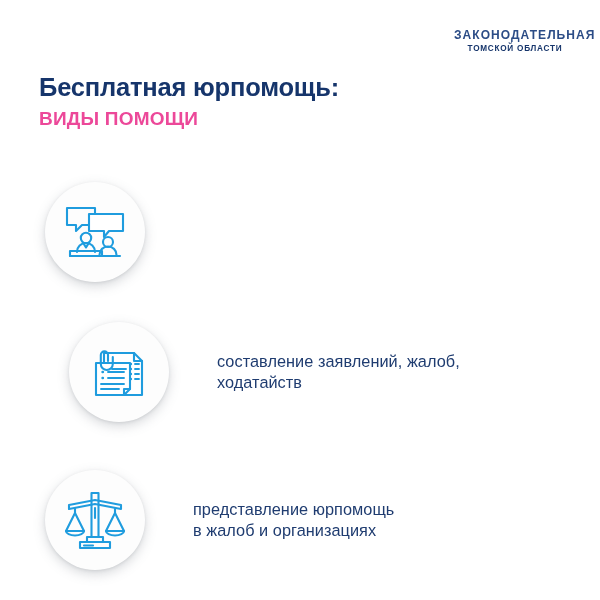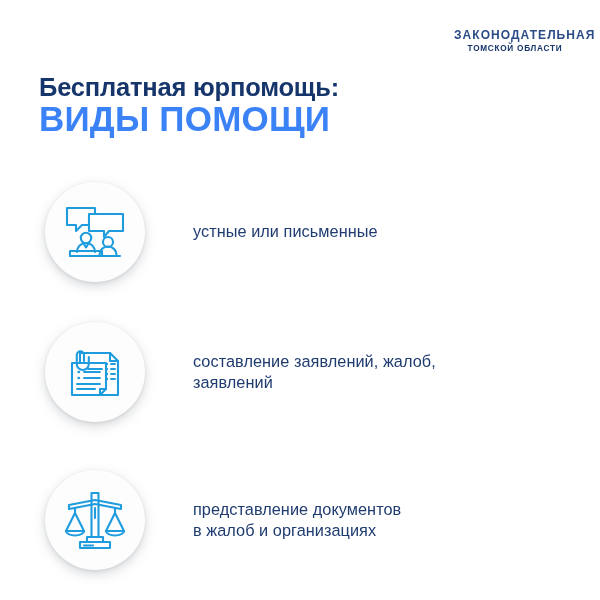--- a/index.html
+++ b/index.html
@@ -51,23 +51,23 @@
   }
   .title-line1 {
     font-size: 25.5px;
     font-weight: bold;
     color: #16356B;
     letter-spacing: -0.2px;
     line-height: 31px;
     white-space: nowrap;
   }
   .title-line2 {
-    font-size: 35px;
-    font-weight: bold;
-    color: #3b82f6;
+    font-size: 19px;
+    font-weight: bold;
+    color: #ec4899;
     letter-spacing: 0.2px;
     line-height: 31px;
     white-space: nowrap;
   }
 
   
   .logo {
     position: absolute;
     right: 24px;
     top: 30px;
@@ -106,21 +106,21 @@
     top: 170px;
     width: 600px;
   }
   .item {
     position: relative;
     display: flex;
     align-items: center;
     height: 120px;
   }
   .item-1 { margin-top: 2px; }
-  .item-2 { margin-top: 20px; }
+  .item-2 { margin-top: 20px; margin-left: 24px; }
   .item-3 { margin-top: 28px; }
 
   .icon-circle {
     flex: 0 0 100px;
     width: 100px;
     height: 100px;
     margin-left: 45px;
     border-radius: 50%;
     background: #FDFDFD;
     box-shadow: 0 4px 12px rgba(120,125,135,0.30),
@@ -178,21 +178,20 @@
           <path d="M20.5 43.5 L23 47.5 L25.5 43.5"></path>
 
           <circle cx="45" cy="42" r="5"></circle>
           <path d="M36.5 55 c0-5 3.8-8.5 8.5-8.5 s8.5 3.5 8.5 8.5"></path>
 
           <path d="M7 51 h32 v5 h-32 z"></path>
           <path d="M7 56 h50"></path>
         </svg>
       </div>
       <div class="item-text">
-        <span class="ln">устные или письменные</span>
       </div>
     </div>
 
     <div class="item item-2">
       <div class="icon-circle">
         <svg width="62" height="62" viewBox="0 0 62 62" fill="none" stroke="#1F9CDE" stroke-width="2.1" stroke-linecap="round" stroke-linejoin="round">
 
           <path d="M16 12 h30 l8 8 v34 h-38 z" fill="#ffffff"></path>
           <path d="M46 12 v8 h8"></path>
 
@@ -224,21 +223,21 @@
             <path d="M13 48 h18"></path>
           </g>
           <g stroke-width="2.4">
             <path d="M14.5 31 h0.4"></path>
             <path d="M14.5 37 h0.4"></path>
           </g>
         </svg>
       </div>
       <div class="item-text">
         <span class="ln">составление заявлений, жалоб,</span>
-        <span class="ln">заявлений</span>
+        <span class="ln">ходатайств</span>
       </div>
     </div>
 
     <div class="item item-3">
       <div class="icon-circle">
         <svg width="64" height="64" viewBox="0 0 64 64" fill="none" stroke="#1F9CDE" stroke-width="2.1" stroke-linecap="round" stroke-linejoin="round">
 
           <path d="M28.5 5 h7 v44 h-7 z"></path>
           <path d="M32 20 v10"></path>
 
@@ -251,19 +250,19 @@
           <path d="M12 21 v4"></path>
           <path d="M12 25 L3 43 h18 z"></path>
           <path d="M3 43 a9 4.5 0 0 0 18 0"></path>
 
           <path d="M52 21 v4"></path>
           <path d="M52 25 L43 43 h18 z"></path>
           <path d="M43 43 a9 4.5 0 0 0 18 0"></path>
         </svg>
       </div>
       <div class="item-text">
-        <span class="ln">представление документов</span>
+        <span class="ln">представление юрпомощь</span>
         <span class="ln">в жалоб и организациях</span>
       </div>
     </div>
 
   </div>
 </div>
 
 </body></html>

